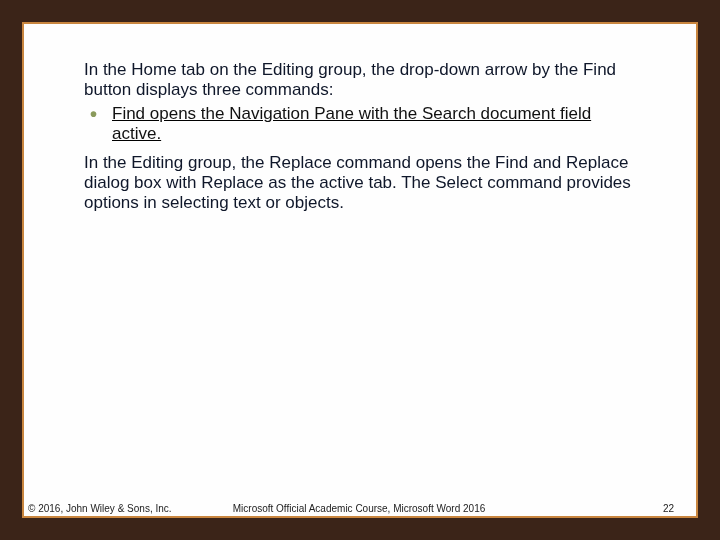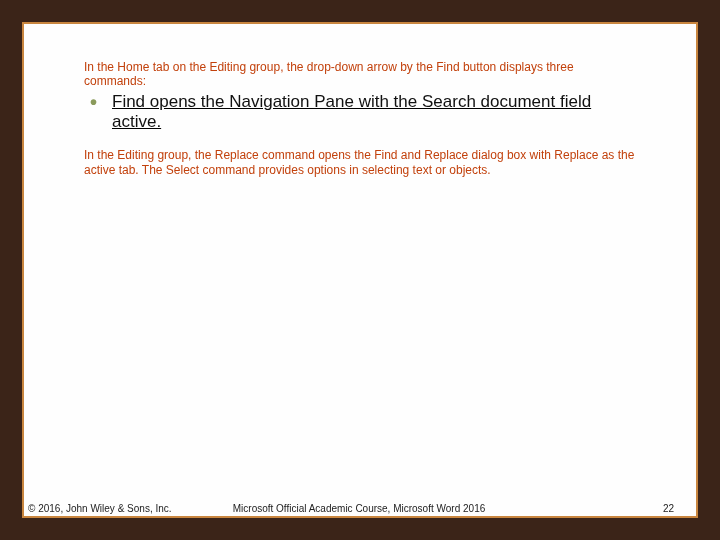--- a/index.html
+++ b/index.html
@@ -30,23 +30,23 @@
   .title {
     font-family: Arial, Helvetica, sans-serif;
     font-weight: 700;
     font-size: 38px;
     line-height: 1.08;
     text-align: center;
     color: #0a0a0a;
     margin: 0 0 28px 0;
   }
   .intro, .outro {
-    font-size: 12px;
+    font-size: 17px;
     line-height: 1.18;
-    color: #c2410c;
+    color: #0f172a;
     margin: 0 0 4px 0;
   }
   ul.bullets {
     list-style: none;
     margin: 0 0 4px 0;
     padding: 0;
     text-decoration: underline;
   }
   ul.bullets li {
     position: relative;
@@ -59,21 +59,21 @@
   ul.bullets li::before {
     content: "•";
     position: absolute;
     left: 6px;
     top: -1px;
     color: #8a9a5b;
     font-size: 20px;
     font-weight: bold;
   }
   .outro {
-    margin-top: 16px;
+    margin-top: 9px;
   }
   .footer {
     position: absolute;
     left: 4px;
     right: 6px;
     bottom: 2px;
     height: 16px;
     font-size: 10px;
     color: #222;
   }

